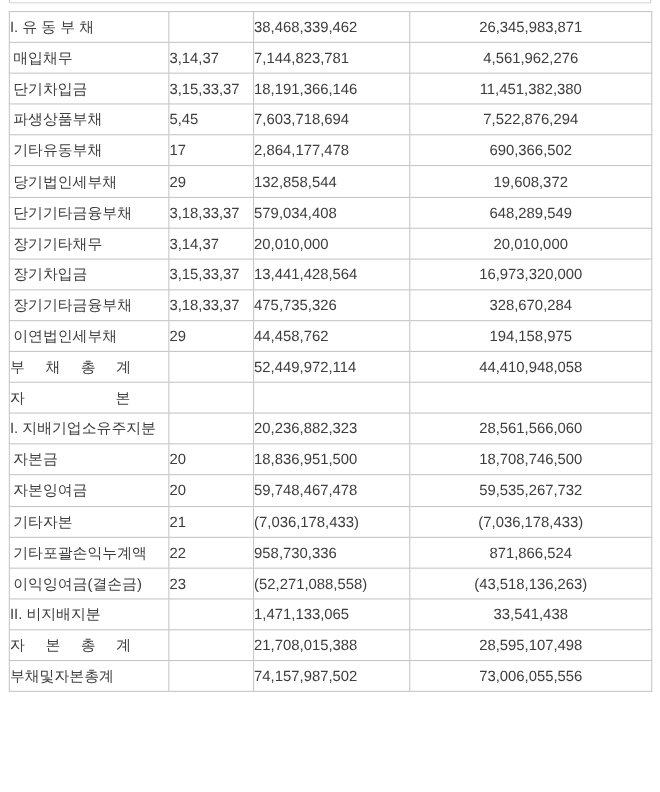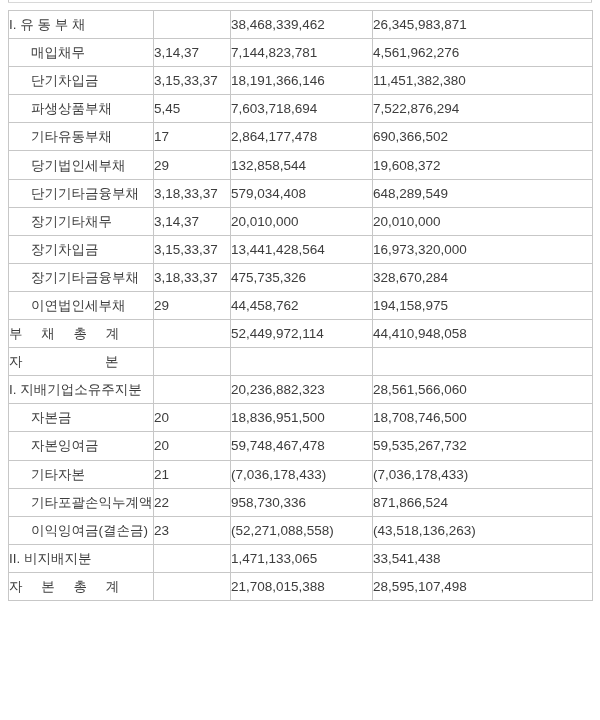--- a/index.html
+++ b/index.html
@@ -51,24 +51,24 @@
     padding: 0;
     font-size: 13.5px;
     line-height: 27px;
     color: #3d3d3d;
     white-space: pre;
     overflow: hidden;
     vertical-align: middle;
     background: #ffffff;
   }
   td.c-item { padding-left: 4px; }
-  td.c-item.indent { padding-left: 22px; }
+  td.c-item.indent { padding-left: 3px; }
   td.c-note { padding-left: 9px; margin-top: 40px; }
   td.c-cur  { padding-left: 8px; margin-top: 44px; }
-  td.c-pri  { padding-left: 9px; }
+  td.c-pri  { padding-left: 9px; text-align: center; }
 </style>
 </head>
 <body>
 
 <div class="sheet">
   <div class="top-remnant">
     <span class="stub-left"></span>
     <span class="stub-right"></span>
   </div>
 
@@ -199,15 +199,21 @@
           <td class="c-note"></td>
           <td class="c-cur">1,471,133,065</td>
           <td class="c-pri">33,541,438</td>
         </tr>
         <tr>
           <td class="c-item">자     본     총     계</td>
           <td class="c-note"></td>
           <td class="c-cur">21,708,015,388</td>
           <td class="c-pri">28,595,107,498</td>
         </tr>
+        <tr>
+          <td class="c-item">부채및자본총계</td>
+          <td class="c-note"></td>
+          <td class="c-cur">74,157,987,502</td>
+          <td class="c-pri">73,006,055,556</td>
+        </tr>
       </tbody>
   </table>
 </div>
 
 </body></html>

